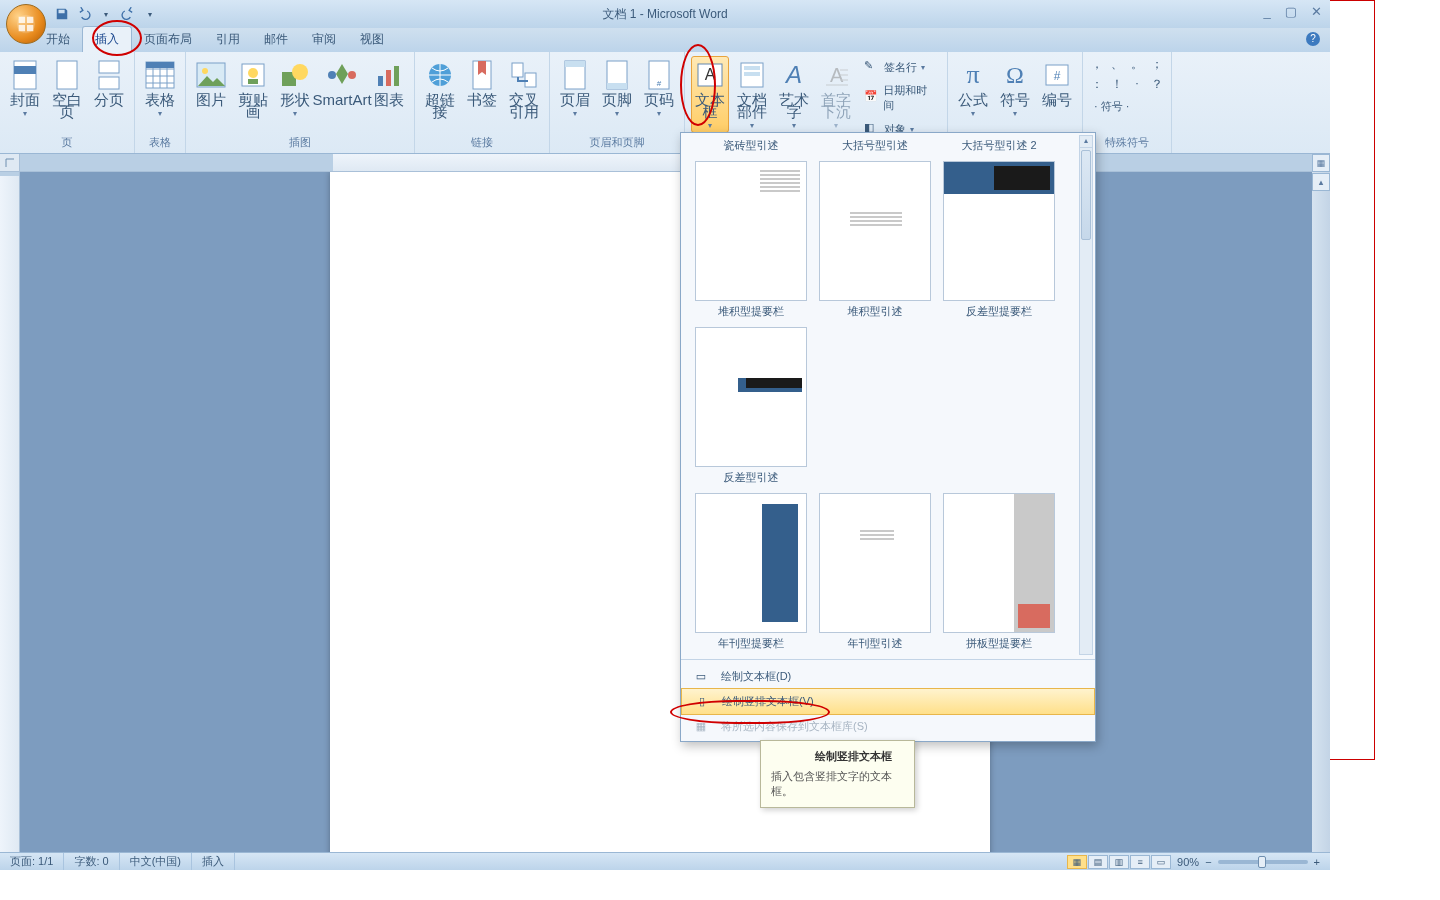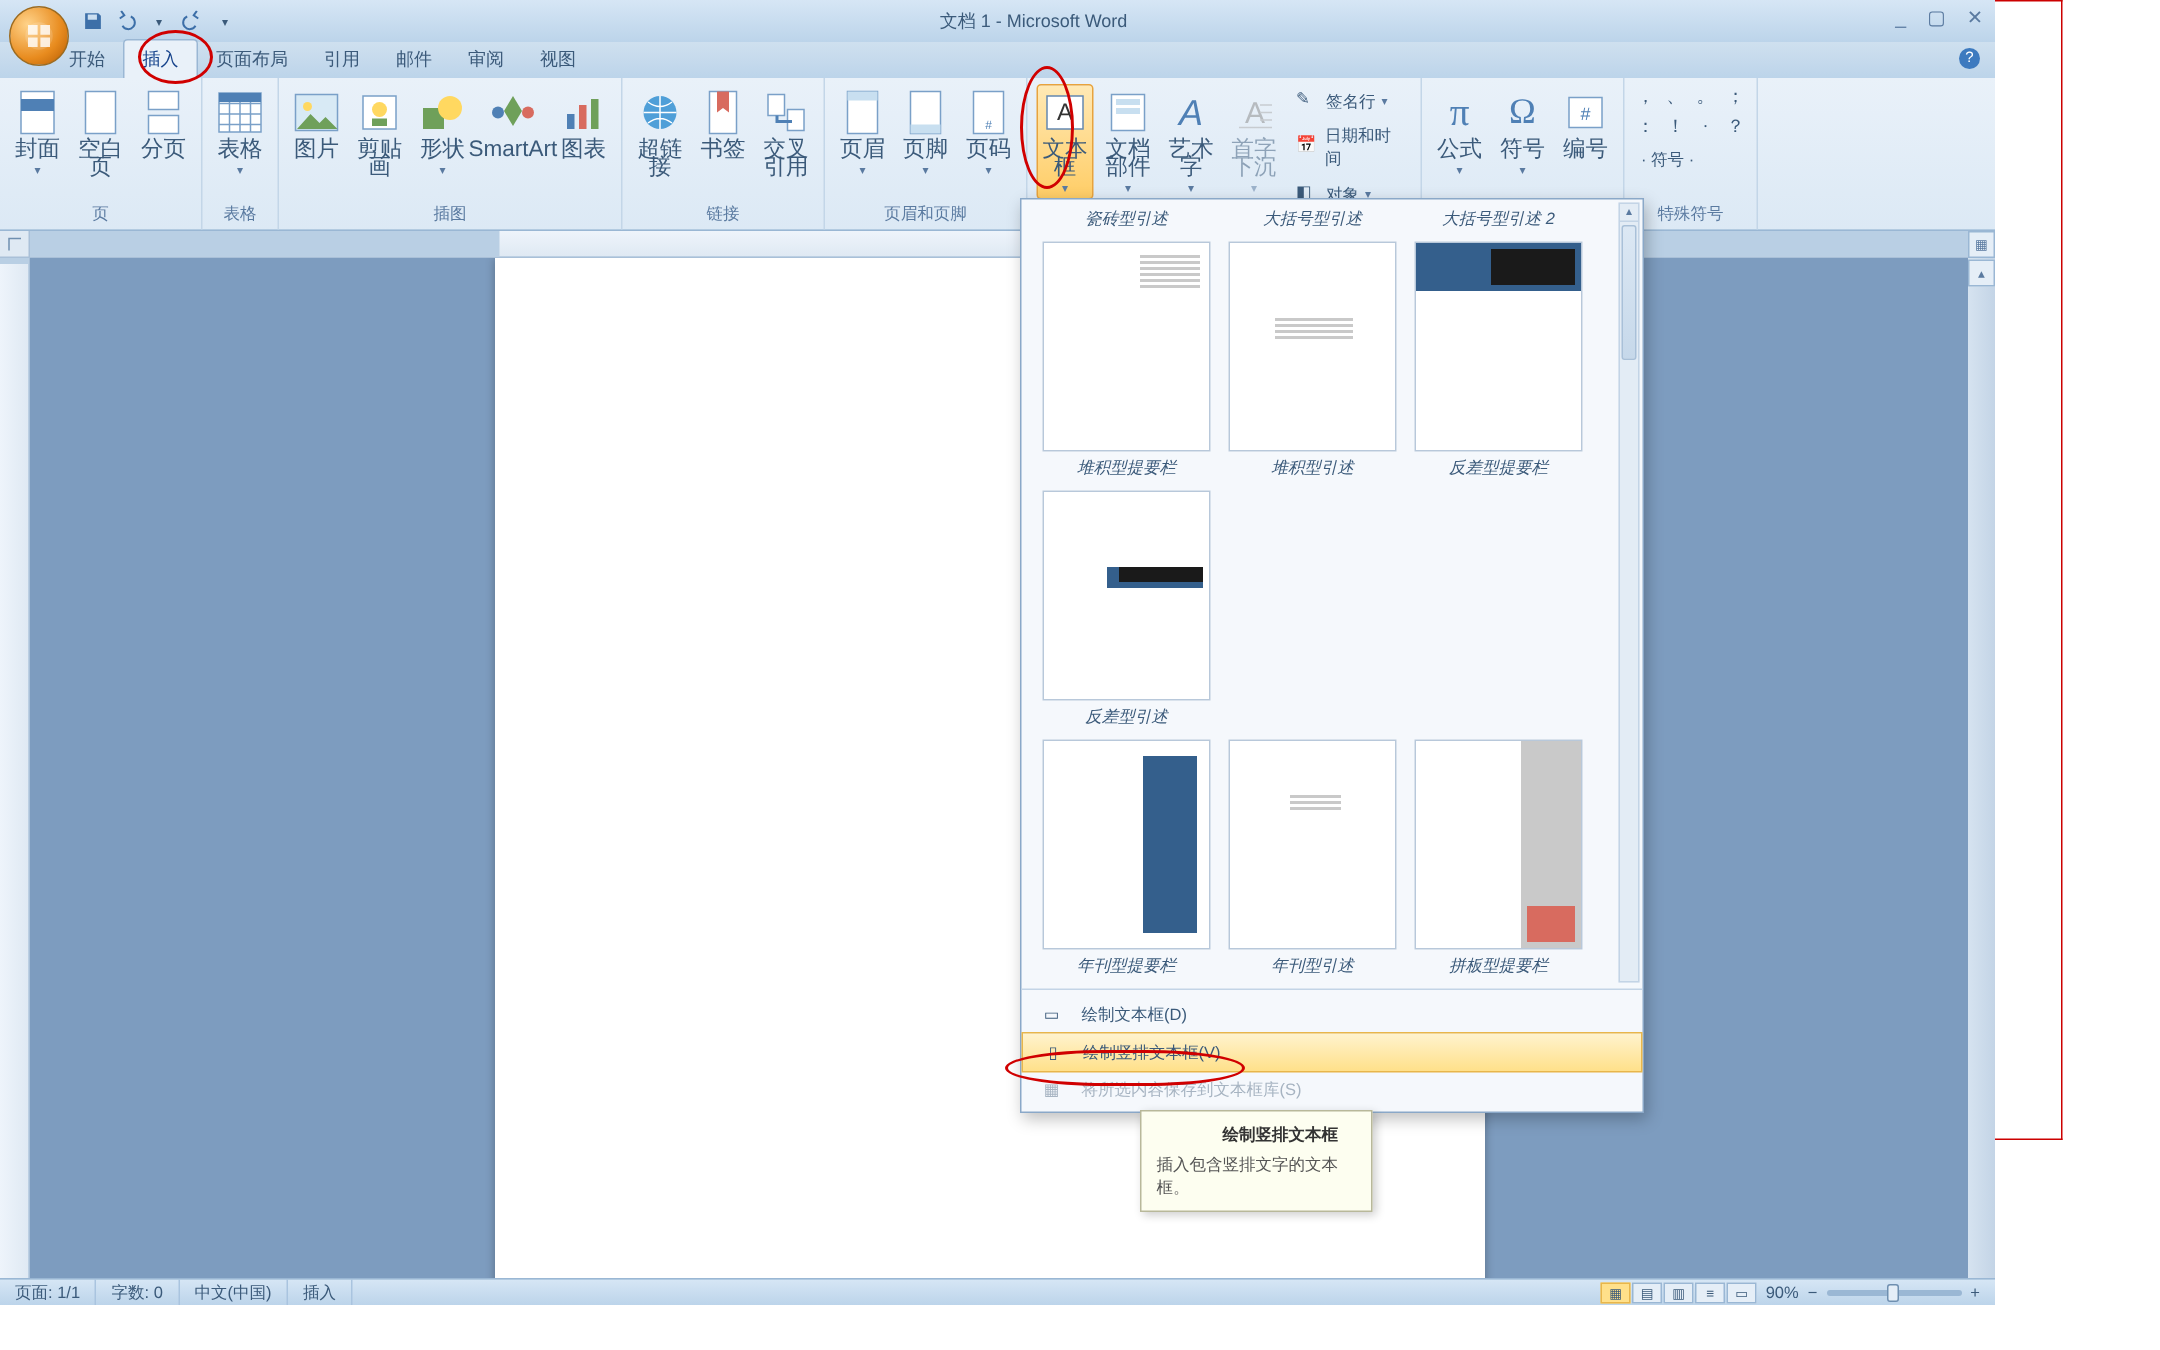--- a/index.html
+++ b/index.html
@@ -7,21 +7,21 @@
     .app { width: 1330px; height: 870px; position: relative; background: #bcd3e8; }
     
     .anno-right { position:absolute; left:1330px; top:0; width:45px; height:760px; border-top:1px solid #cc0000; border-right:1px solid #cc0000; }
     .anno-right2 { position:absolute; left:1330px; top:759px; width:45px; border-top:1px solid #cc0000; }
     
     .titlebar { height:28px; background: linear-gradient(#d6e6f5,#bcd4ea); display:flex; align-items:center; font-size:12px; color:#3b5a7a; position:relative; }
     .office-btn { width:40px; height:40px; border-radius:50%; background: radial-gradient(circle at 30% 30%, #ffd38a, #e88b1e 60%, #b35900); border:1px solid #9c6b20; position:absolute; left:6px; top:4px; z-index:20; display:flex; align-items:center; justify-content:center; }
     .office-btn svg { width:22px; height:22px; }
     .qat { margin-left:54px; display:flex; gap:6px; align-items:center; }
     .qat .ic { width:16px; height:16px; display:flex; align-items:center; justify-content:center; color:#3b5a7a; }
-    .title-text { position:absolute; left:50%; transform:translateX(-50%);margin-left:24px; }
+    .title-text { position:absolute; left:50%; transform:translateX(-50%); }
     .win-ctrl { position:absolute; right:8px; top:4px; display:flex; gap:14px; color:#5a7aa0; font-size:13px; }
     
     .tabs { height:24px; margin-top:0; background:linear-gradient(#cfe0ef,#bcd4ea); display:flex; align-items:flex-end; padding-left:34px; font-size:12px; position:relative; }
     .tab { padding:4px 12px; color:#3b5a7a; cursor:pointer; }
     .tab.active { background:#e9f1f9; border:1px solid #9ab7d4; border-bottom:none; border-radius:3px 3px 0 0; color:#15428b; }
     .help-ic { position:absolute; right:10px; top:4px; width:14px; height:14px; border-radius:50%; background:#3d7abf; color:#fff; font-size:10px; text-align:center; line-height:14px; }
     
     .ribbon { height:102px; background:linear-gradient(#e9f1f9,#dce9f5); border-bottom:1px solid #9ab7d4; display:flex; font-size:11px; color:#3b5a7a; }
     .group { border-right:1px solid #c3d6e8; padding:4px 6px 0 6px; display:flex; flex-direction:column; justify-content:space-between; }
     .group-body { display:flex; gap:4px; align-items:flex-start; }
@@ -45,21 +45,21 @@
     .ruler-v .dark { position:absolute; left:0; width:20px; background:#b9cfe4; }
     .rul-corner { position:absolute; left:0; top:154px; width:20px; height:18px; background:#dfe9f3; border-right:1px solid #a9c0d8; border-bottom:1px solid #a9c0d8; display:flex; align-items:center; justify-content:center; }
     
     .doc-wrap { position:absolute; left:20px; right:18px; top:172px; bottom:18px; background:#7d9cbf; overflow:hidden; }
     .page { position:absolute; left:310px; top:0; width:660px; height:830px; background:#fff; box-shadow:0 0 6px rgba(0,0,0,.3); }
     .right-sb { position:absolute; right:0; top:154px; bottom:18px; width:18px; background:linear-gradient(90deg,#d6e3f0,#c3d4e6); }
     .right-sb .rbtn { width:18px; height:18px; border:1px solid #9ab7d4; background:#e5eef7; margin-bottom:1px; font-size:9px; text-align:center; line-height:16px; color:#5a7aa0; }
     
     .gallery { position:absolute; left:680px; top:132px; width:416px; background:#f5f8fc; border:1px solid #8aa8c8; box-shadow:2px 4px 10px rgba(0,0,0,.25); z-index:40; font-size:11px; color:#3b5a7a; }
     .gal-scroll { max-height:540px; overflow:hidden; position:relative; padding:2px 18px 4px 8px; }
-    .gal-row { display:flex; gap:0; justify-content:flex-start;font-style:italic; }
+    .gal-row { display:flex; gap:0; justify-content:flex-start; }
     .gal-item { width:124px; display:flex; flex-direction:column; align-items:center; }
     .gal-thumb { width:112px; height:140px; background:#fff; border:1px solid #b8c8da; margin-top:6px; position:relative; }
     .gal-cap { font-size:11px; margin:3px 0 2px; text-align:center; }
     .gal-vsb { position:absolute; right:2px; top:2px; bottom:2px; width:14px; background:#e3ecf5; border:1px solid #c3d4e6; }
     .gal-vsb .tr { height:12px; border-bottom:1px solid #c3d4e6; text-align:center; font-size:8px; color:#5a7aa0; }
     .gal-vsb .thumb { position:absolute; left:1px; right:1px; top:14px; height:90px; background:linear-gradient(#dce8f4,#c6d8ea); border:1px solid #a9c0d8; border-radius:2px; }
     .gal-sep { height:1px; background:#c3d4e6; margin:2px 0; }
     .gal-menu { padding:2px 0; }
     .gal-mi { display:flex; align-items:center; gap:10px; padding:5px 10px; cursor:pointer; }
     .gal-mi .ic { width:20px; text-align:center; }

